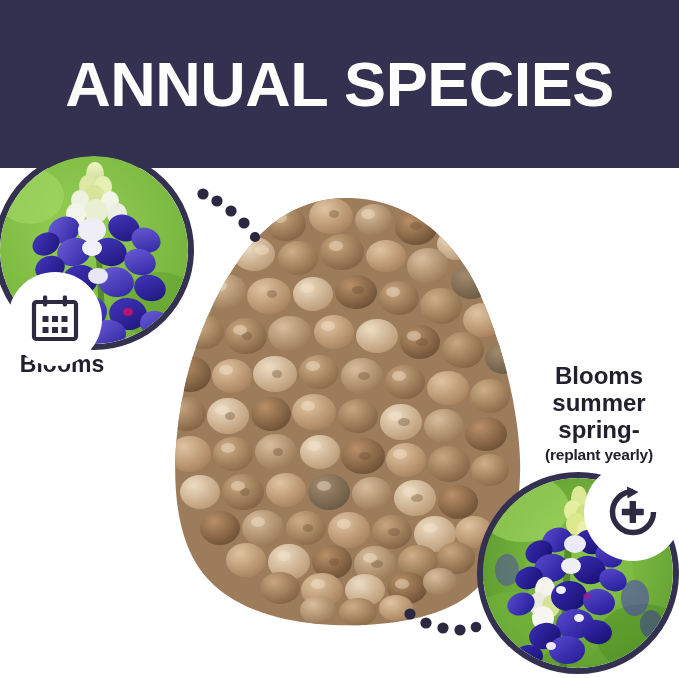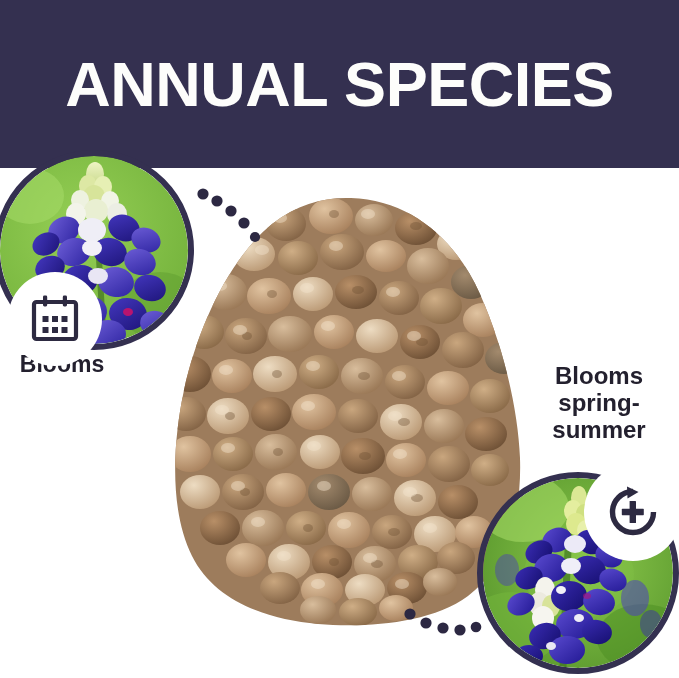--- a/index.html
+++ b/index.html
@@ -537,17 +537,18 @@
       <path d="M22 2.5 L 33.5 8 L 22.5 14.5 Z" fill="#2d2a41"></path>
       <g fill="#2d2a41">
         <rect x="24.6" y="17" width="6.4" height="22" rx="0.6"></rect>
         <rect x="16.8" y="24.8" width="22" height="6.4" rx="0.6"></rect>
       </g>
     </svg>
   </div>
 
   <div class="label-block label-right">
     <span class="label-line">Blooms</span>
+    <span class="label-line">summer</span>
     <span class="label-line">spring-</span>
-    <span class="label-line">summer</span>
+    <span class="label-sub">(replant yearly)</span>
   </div>
 
 </div>
 
 </body></html>

